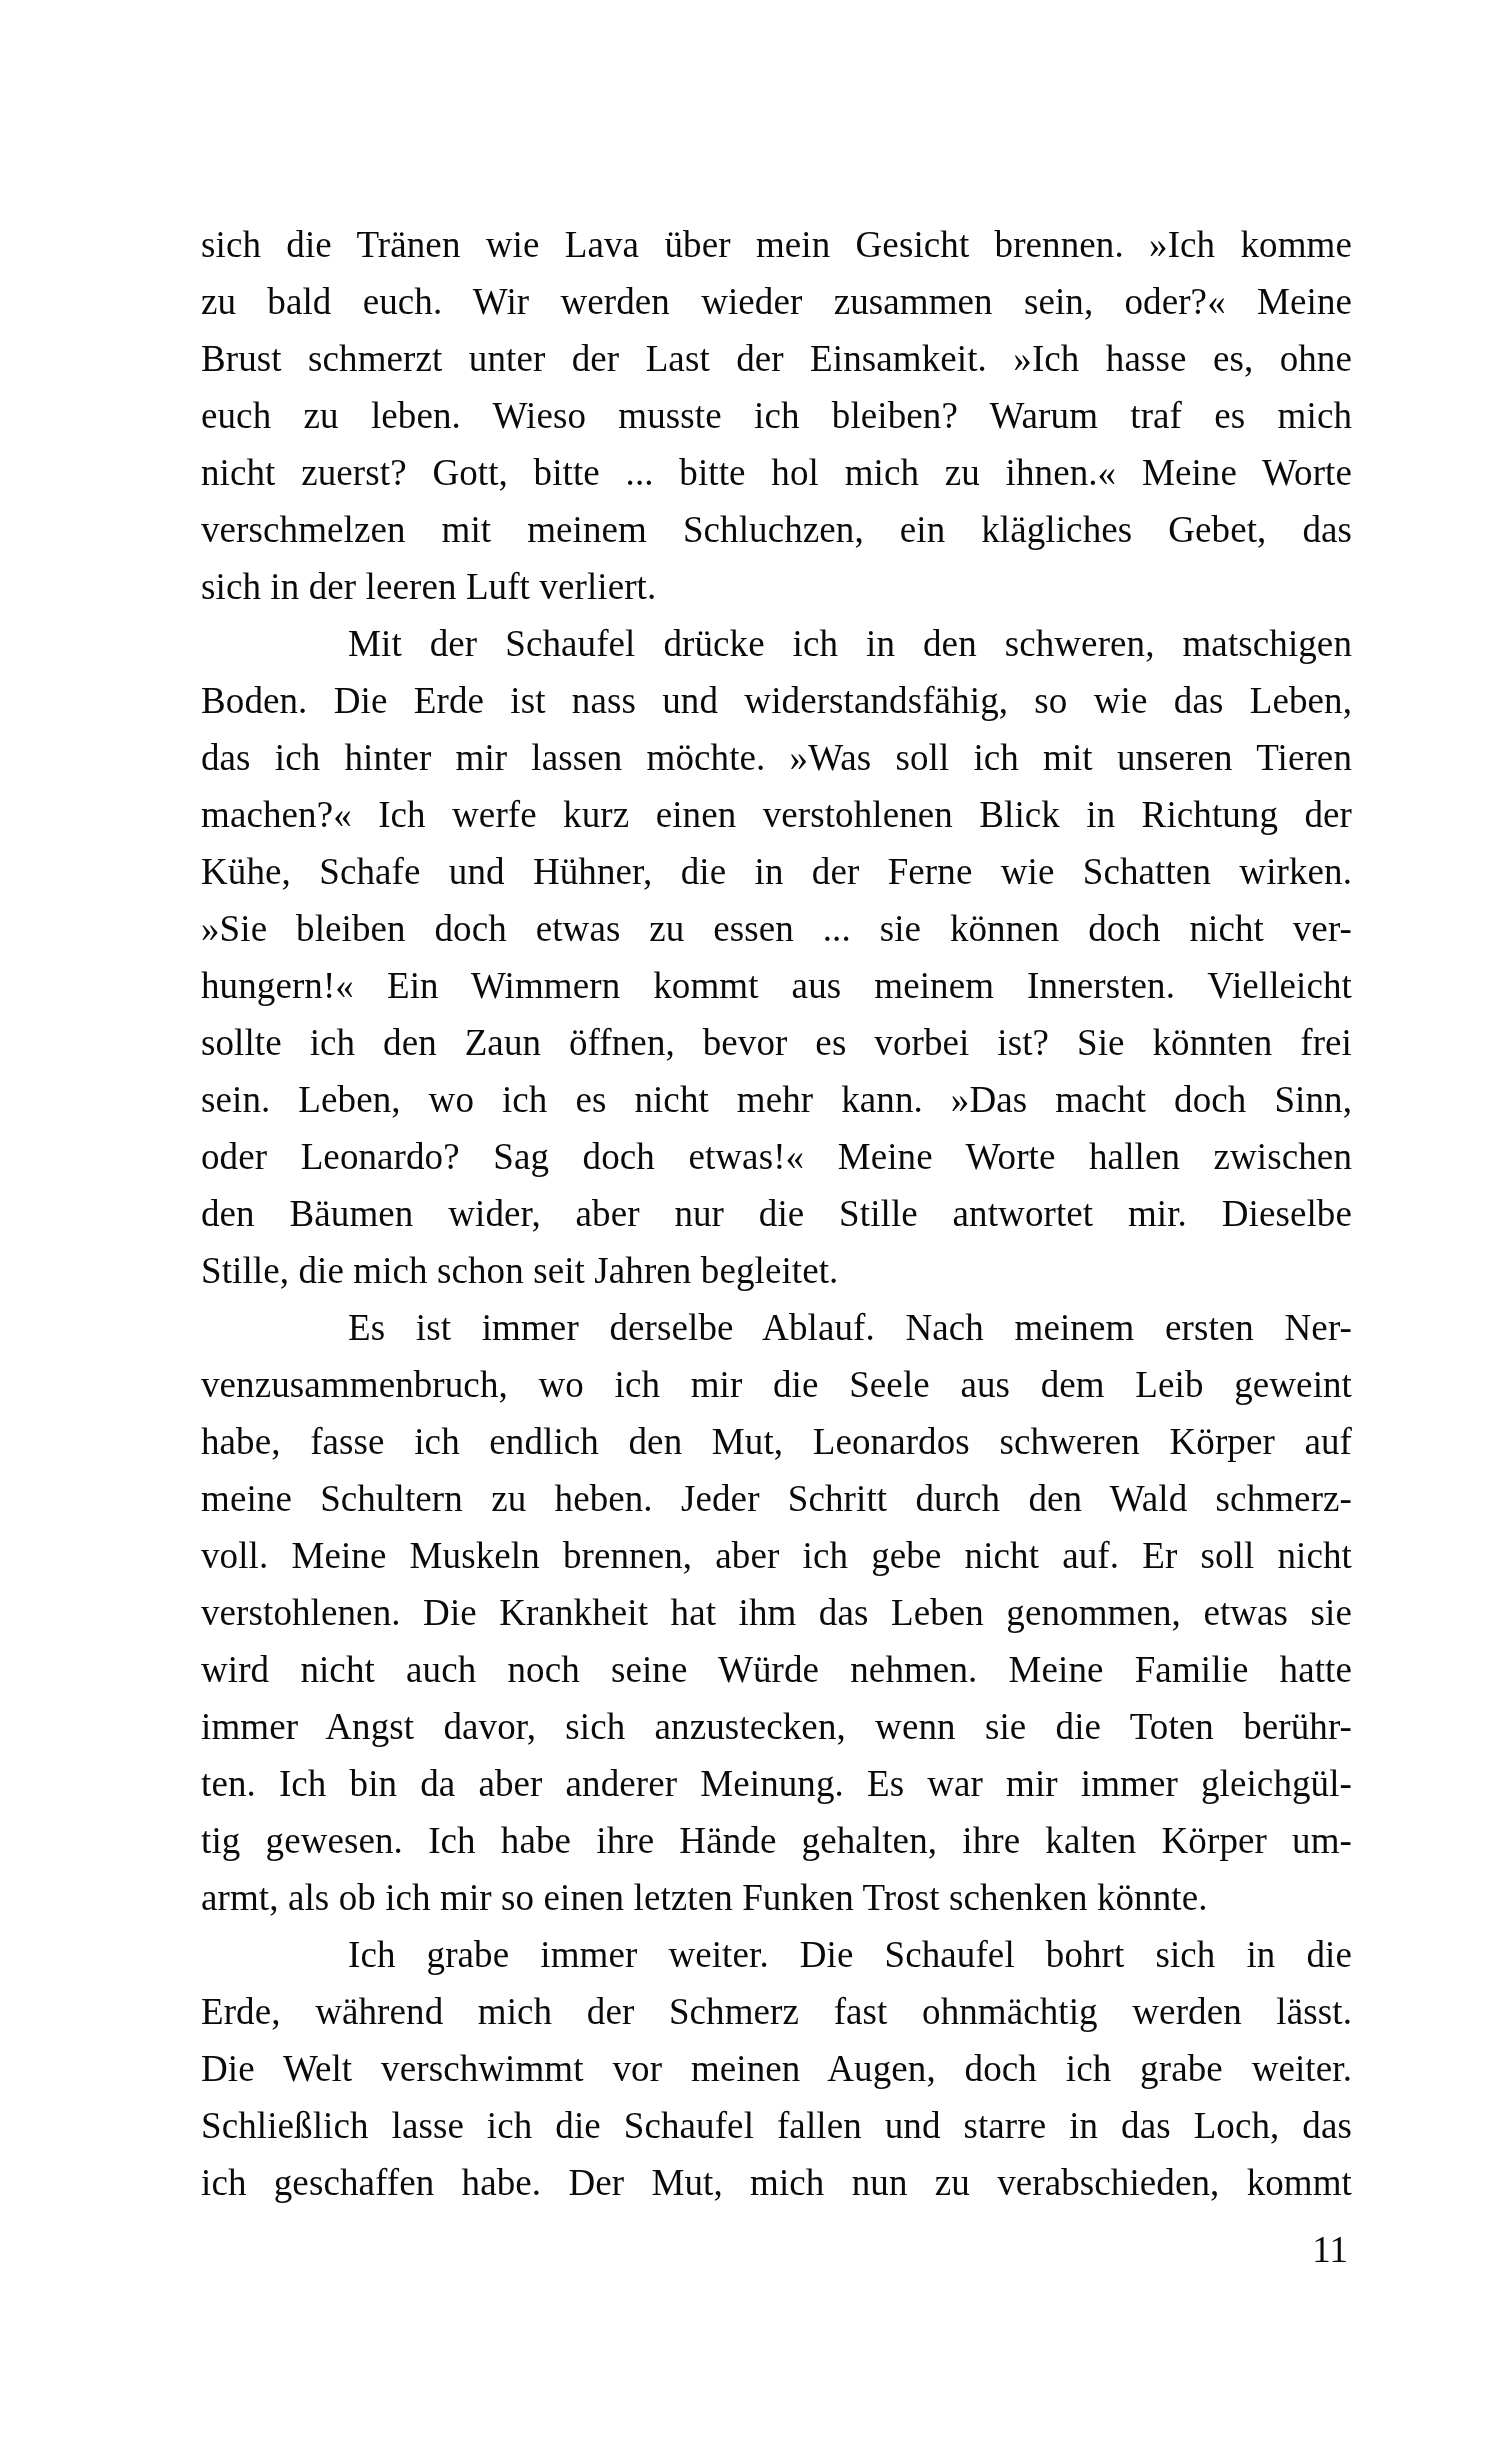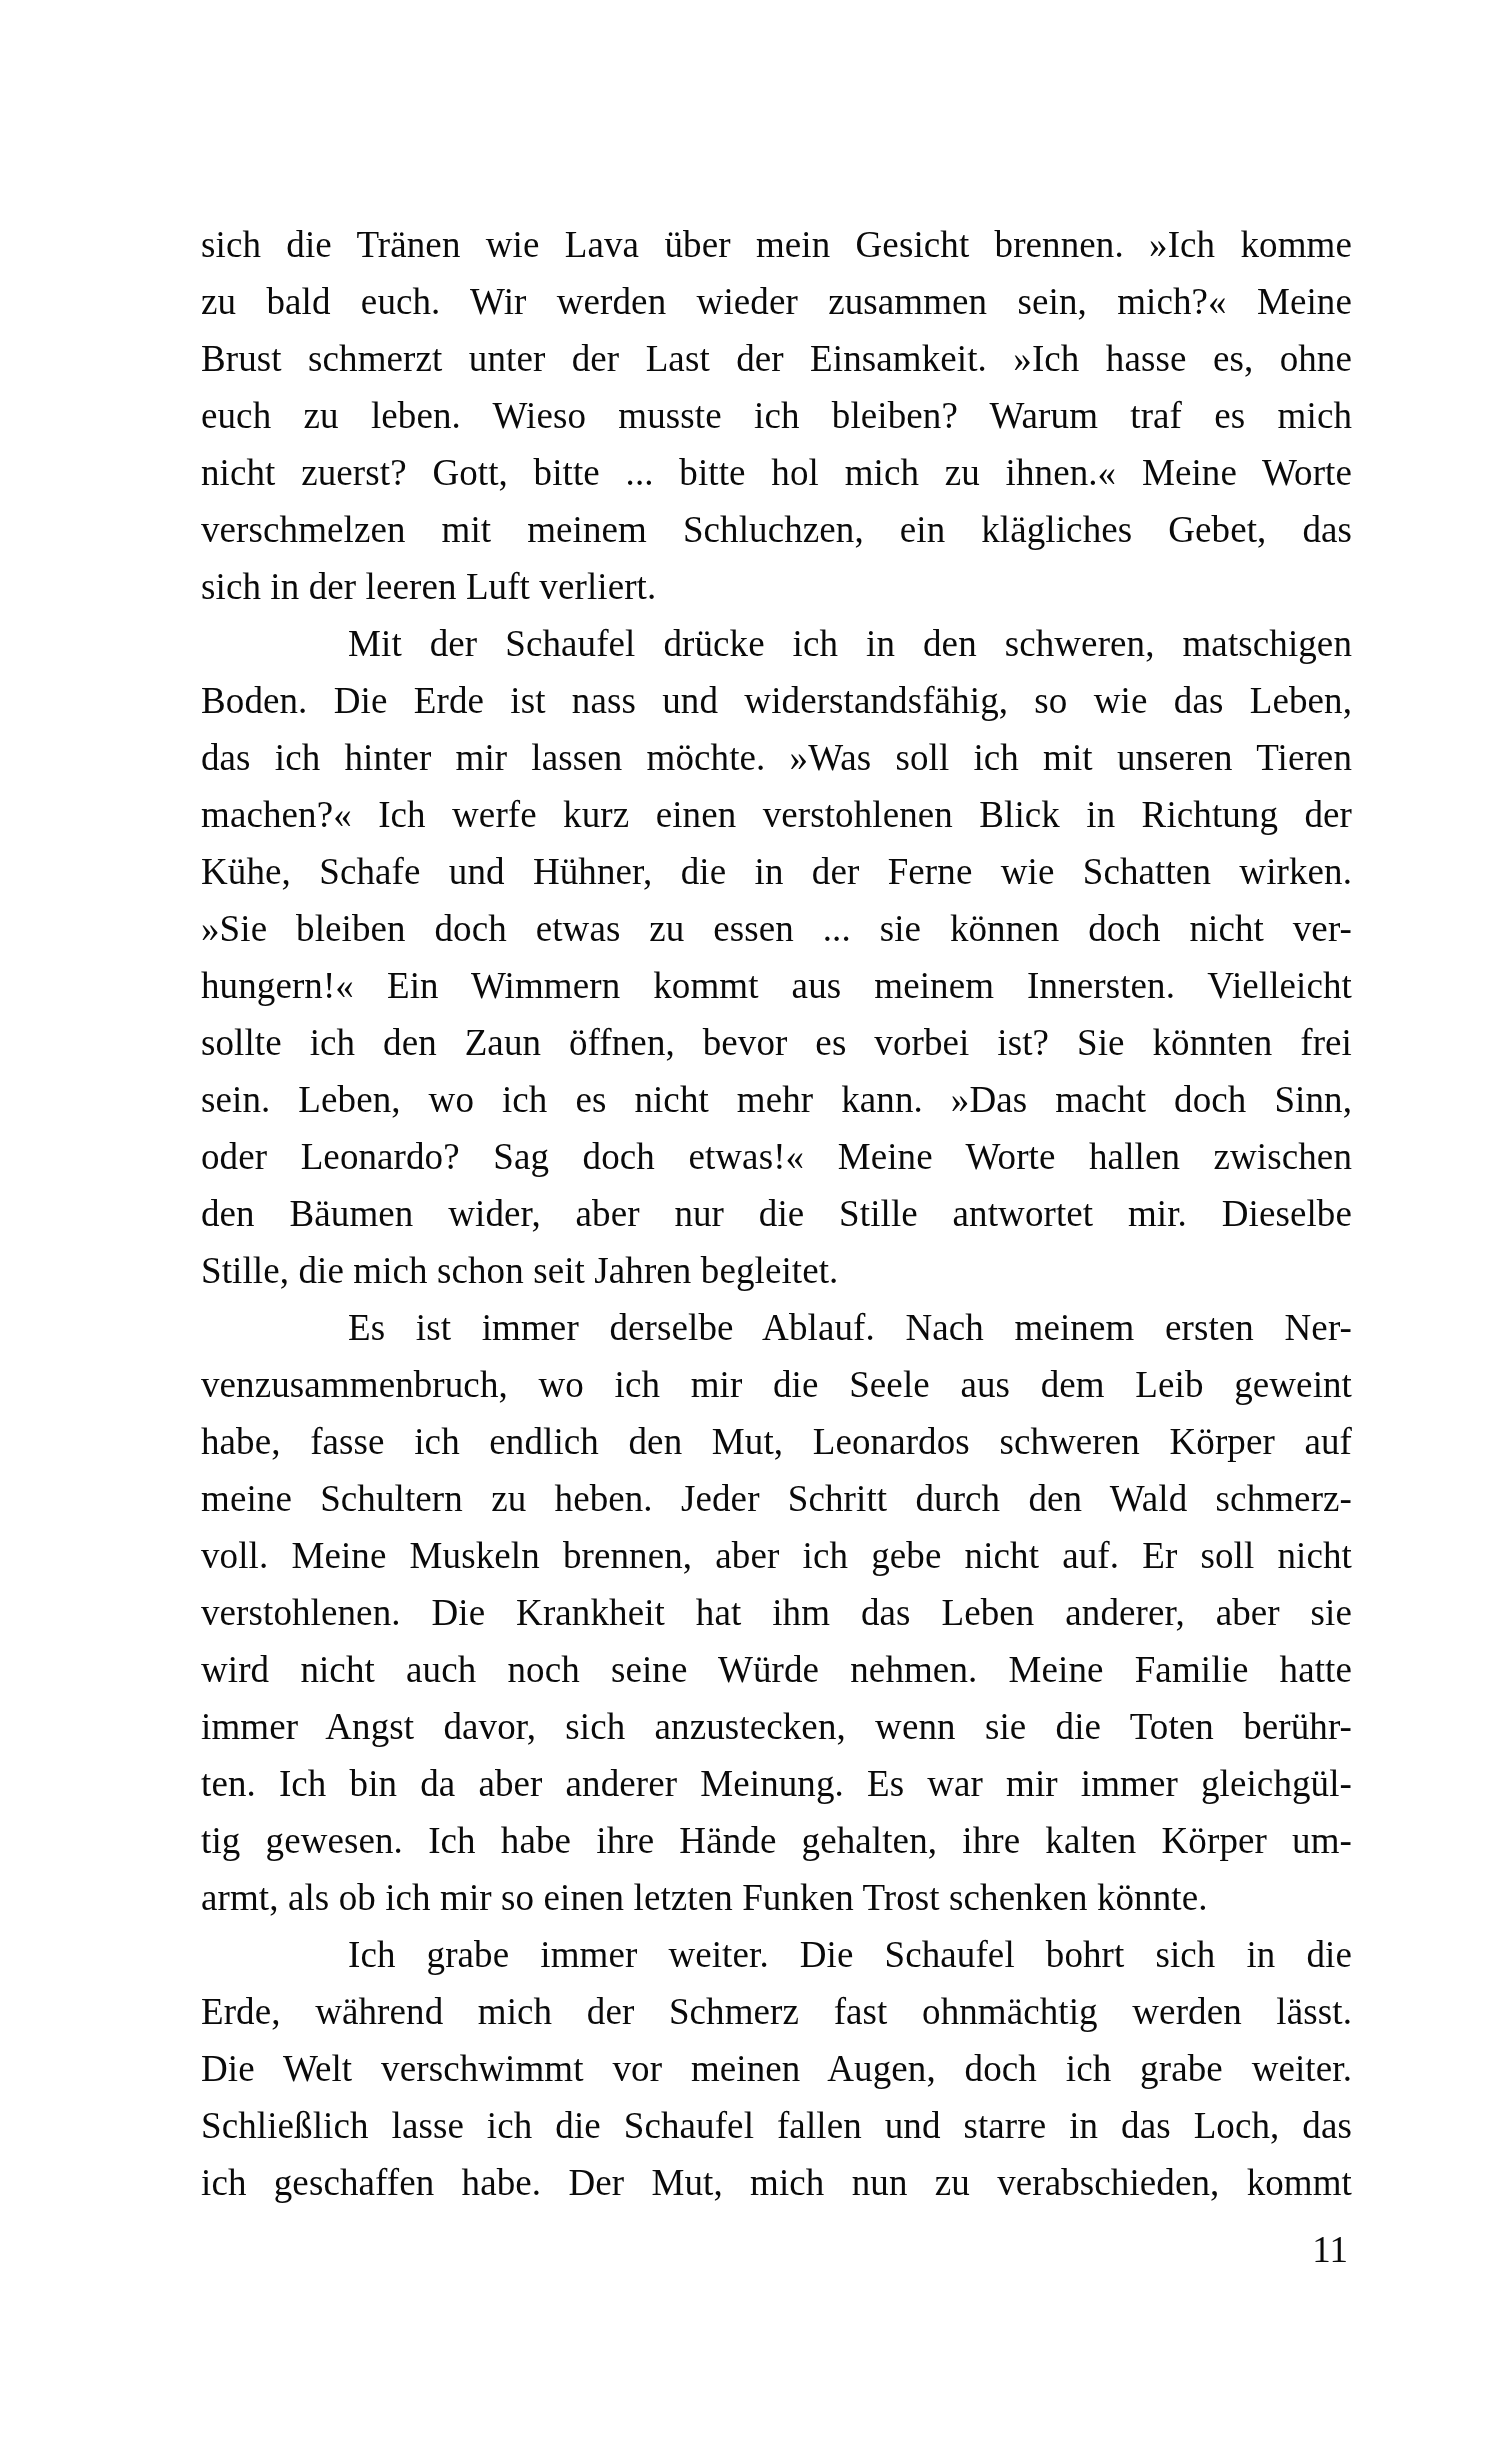--- a/index.html
+++ b/index.html
@@ -52,21 +52,21 @@
     font-size: 37px;
     line-height: 57px;
   }
 </style>
 </head>
 <body>
 
 <div class="page">
   <div class="text-block">
       <div class="line"><span>sich die Tränen wie Lava über mein Gesicht brennen. »Ich komme</span></div>
-      <div class="line"><span>zu bald euch. Wir werden wieder zusammen sein, mich?« Meine</span></div>
+      <div class="line"><span>zu bald euch. Wir werden wieder zusammen sein, oder?« Meine</span></div>
       <div class="line"><span>Brust schmerzt unter der Last der Einsamkeit. »Ich hasse es, ohne</span></div>
       <div class="line"><span>euch zu leben. Wieso musste ich bleiben? Warum traf es mich</span></div>
       <div class="line"><span>nicht zuerst? Gott, bitte ... bitte hol mich zu ihnen.« Meine Worte</span></div>
       <div class="line"><span>verschmelzen mit meinem Schluchzen, ein klägliches Gebet, das</span></div>
       <div class="line para-end"><span>sich in der leeren Luft verliert.</span></div>
       <div class="line indent"><span>Mit der Schaufel drücke ich in den schweren, matschigen</span></div>
       <div class="line"><span>Boden. Die Erde ist nass und widerstandsfähig, so wie das Leben,</span></div>
       <div class="line"><span>das ich hinter mir lassen möchte. »Was soll ich mit unseren Tieren</span></div>
       <div class="line"><span>machen?« Ich werfe kurz einen verstohlenen Blick in Richtung der</span></div>
       <div class="line"><span>Kühe, Schafe und Hühner, die in der Ferne wie Schatten wirken.</span></div>
@@ -75,21 +75,21 @@
       <div class="line"><span>sollte ich den Zaun öffnen, bevor es vorbei ist? Sie könnten frei</span></div>
       <div class="line"><span>sein. Leben, wo ich es nicht mehr kann. »Das macht doch Sinn,</span></div>
       <div class="line"><span>oder Leonardo? Sag doch etwas!« Meine Worte hallen zwischen</span></div>
       <div class="line"><span>den Bäumen wider, aber nur die Stille antwortet mir. Dieselbe</span></div>
       <div class="line para-end"><span>Stille, die mich schon seit Jahren begleitet.</span></div>
       <div class="line indent"><span>Es ist immer derselbe Ablauf. Nach meinem ersten Ner-</span></div>
       <div class="line"><span>venzusammenbruch, wo ich mir die Seele aus dem Leib geweint</span></div>
       <div class="line"><span>habe, fasse ich endlich den Mut, Leonardos schweren Körper auf</span></div>
       <div class="line"><span>meine Schultern zu heben. Jeder Schritt durch den Wald schmerz-</span></div>
       <div class="line"><span>voll. Meine Muskeln brennen, aber ich gebe nicht auf. </span><span class="italic">Er soll nicht</span></div>
-      <div class="line"><span class="italic">verstohlenen.</span><span> Die Krankheit hat ihm das Leben anderer, aber sie</span></div>
+      <div class="line"><span class="italic">verstohlenen.</span><span> Die Krankheit hat ihm das Leben genommen, etwas sie</span></div>
       <div class="line"><span>wird nicht auch noch seine Würde nehmen. Meine Familie hatte</span></div>
       <div class="line"><span>immer Angst davor, sich anzustecken, wenn sie die Toten berühr-</span></div>
       <div class="line"><span>ten. Ich bin da aber anderer Meinung. Es war mir immer gleichgül-</span></div>
       <div class="line"><span>tig gewesen. Ich habe ihre Hände gehalten, ihre kalten Körper um-</span></div>
       <div class="line para-end"><span>armt, als ob ich mir so einen letzten Funken Trost schenken könnte.</span></div>
       <div class="line indent"><span>Ich grabe immer weiter. Die Schaufel bohrt sich in die</span></div>
       <div class="line"><span>Erde, während mich der Schmerz fast ohnmächtig werden lässt.</span></div>
       <div class="line"><span>Die Welt verschwimmt vor meinen Augen, doch ich grabe weiter.</span></div>
       <div class="line"><span>Schließlich lasse ich die Schaufel fallen und starre in das Loch, das</span></div>
       <div class="line"><span>ich geschaffen habe. Der Mut, mich nun zu verabschieden, kommt</span></div>

